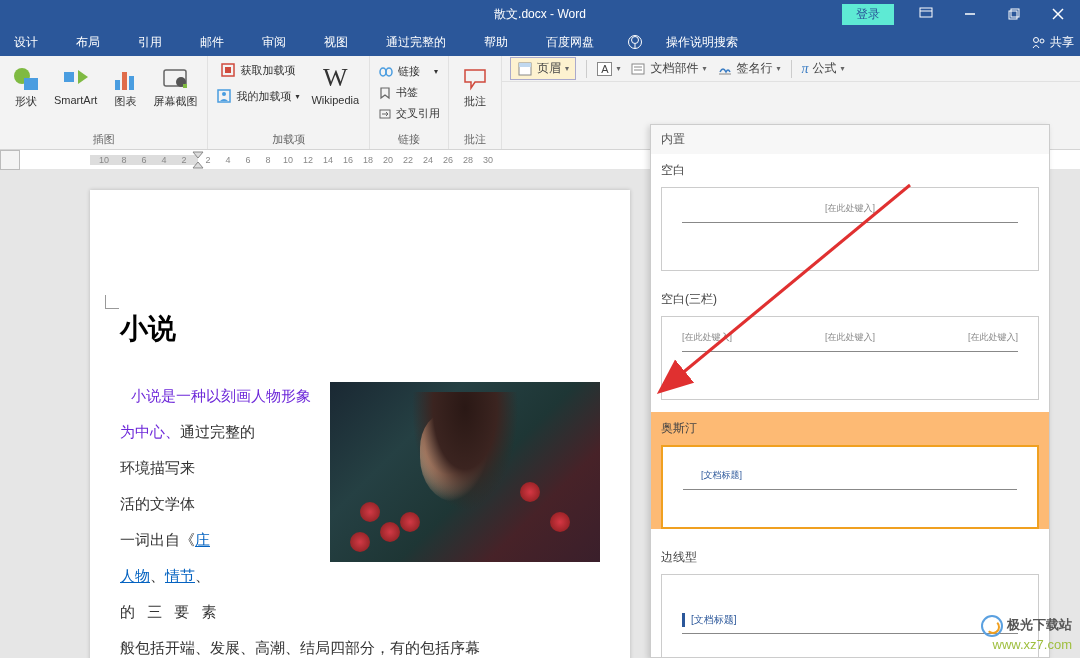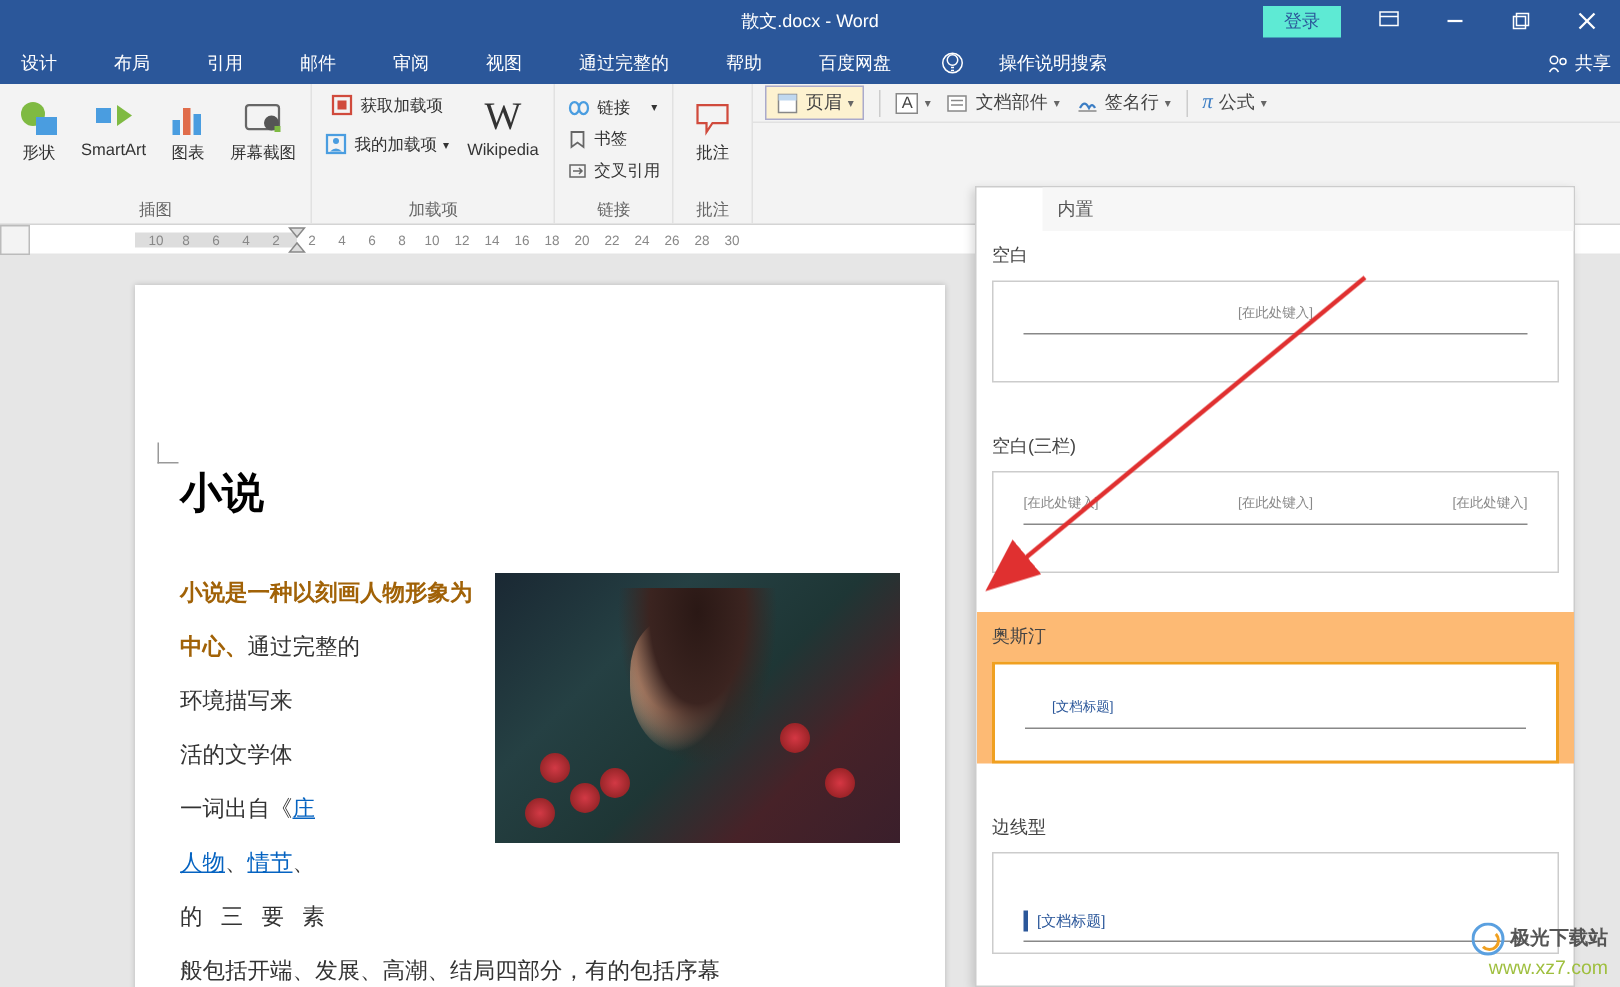--- a/index.html
+++ b/index.html
@@ -217,21 +217,21 @@
   font-size: 28px;
   font-weight: bold;
   color: #000;
   margin-bottom: 30px;
 }
 .doc-body {
   font-size: 15px;
   line-height: 2.4;
   color: #333;
 }
-.lead { color: #a16207; font-weight: bold; }
+.lead { color: #6d28d9; font-weight: normal; margin-left: 11px; }
 .lnk { color: #0563c1; text-decoration: underline; }
 .inline-img {
   float: right;
   width: 270px;
   height: 180px;
   margin: 4px 0 4px 10px;
   background: linear-gradient(135deg, #1a2833 0%, #254043 30%, #1e3635 55%, #472228 75%, #3a1f2b 100%);
   position: relative;
   overflow: hidden;
 }
@@ -272,37 +272,36 @@
   display: flex;
   flex-direction: column;
   box-shadow: -2px 2px 6px rgba(0,0,0,0.15);
   z-index: 100;
 }
 .dd-section-title {
   padding: 6px 10px;
   font-size: 12px;
   color: #555;
   background: #f7f7f7;
-  margin-left: 44px;
 }
 .dd-list {
   overflow-y: scroll;
   flex: 1;
   padding: 0 0 10px 0;
 }
 .dd-item-label {
   padding: 8px 10px 4px;
   font-size: 12px;
   color: #444;
 }
 .dd-preview {
-  margin: 4px 10px 26px;
+  margin: 4px 10px 12px;
   border: 1px solid #ccc;
   background: #fff;
-  height: 68px;
+  height: 84px;
   position: relative;
   padding: 12px 20px;
 }
 .dd-preview.selected {
   border: 2px solid #f0a020;
   background: #fff;
 }
 .dd-item.selected-wrap {
   background: #fdba74;
 }

